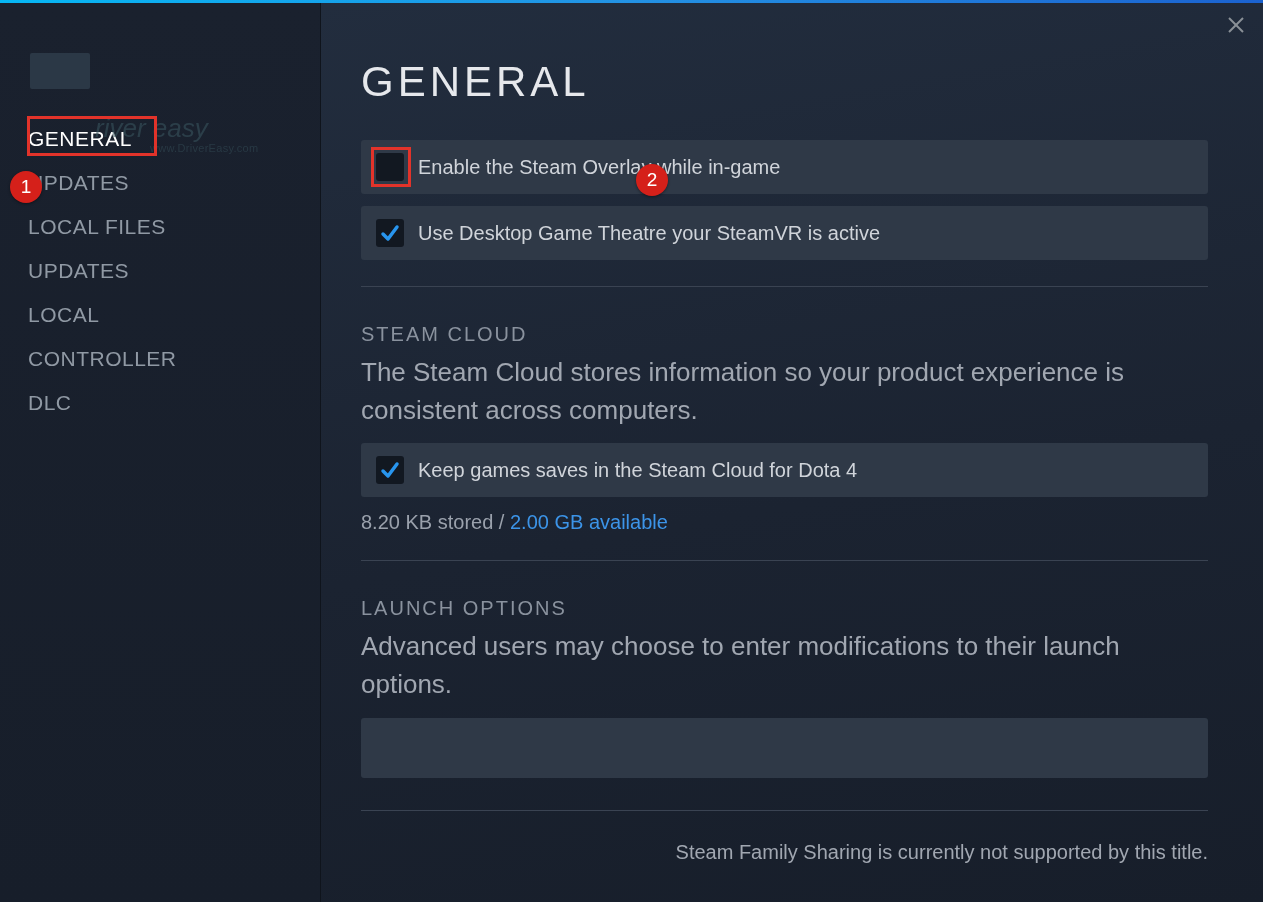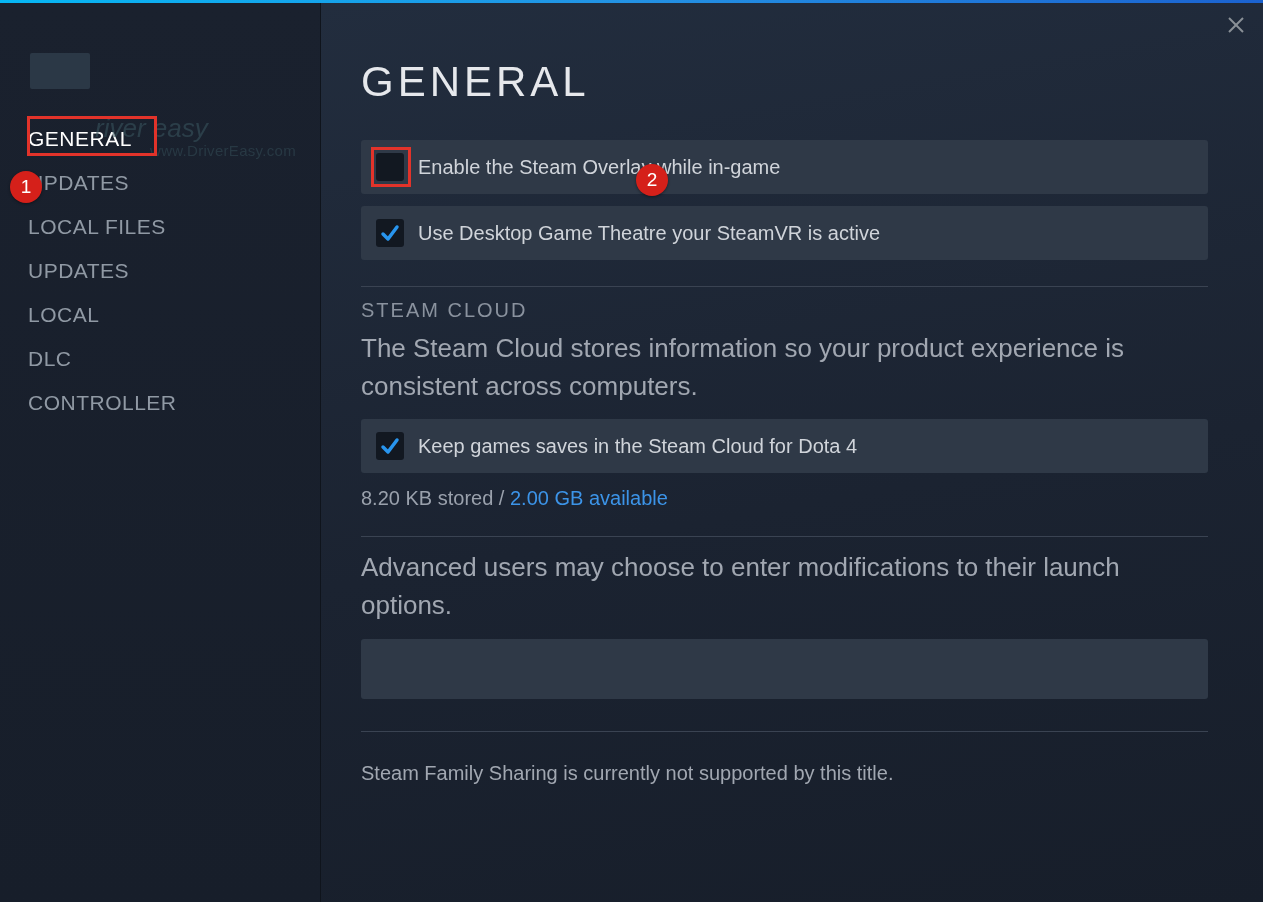--- a/index.html
+++ b/index.html
@@ -79,21 +79,21 @@
     left: 95px;
     font-size: 26px;
     font-style: italic;
     color: #3a5760;
     opacity: 0.55;
     pointer-events: none;
     white-space: nowrap;
   }
   .watermark .sub {
     display: block;
-    font-size: 15px;
+    font-size: 11px;
     font-style: normal;
     letter-spacing: 0.3px;
     opacity: 0.8;
     margin-top: -2px;
     margin-left: 55px;
   }
   .badge {
     position: absolute;
     width: 32px;
     height: 32px;
@@ -162,21 +162,21 @@
     width: 40px;
     height: 40px;
     border: 3px solid #e2332a;
     pointer-events: none;
   }
   .badge-2 { top: 161px; left: 315px; z-index: 5; }
 
   .section {
     border-top: 1px solid #3a4352;
     margin-top: 26px;
-    padding-top: 12px;
+    padding-top: 36px;
   }
   .section-title {
     font-size: 20px;
     letter-spacing: 2px;
     color: #8a929e;
     margin-bottom: 8px;
   }
   .section-desc {
     font-size: 26px;
     color: #a1a7b1;
@@ -202,20 +202,21 @@
     padding: 0 14px;
     outline: none;
   }
 
   .footer-note {
     border-top: 1px solid #3a4352;
     margin-top: 32px;
     padding-top: 30px;
     font-size: 20px;
     color: #a1a7b1;
+    text-align: right;
   }
 </style>
 </head>
 <body>
 
 <div class="topbar"></div>
 
 <div class="window">
 
   <div class="close-btn">
@@ -233,22 +234,22 @@
       <span class="sub">www.DriverEasy.com</span>
     </div>
 
     <div class="highlight-frame highlight-1"></div>
 
     <div class="nav-item active">GENERAL</div>
     <div class="nav-item">UPDATES</div>
     <div class="nav-item">LOCAL FILES</div>
     <div class="nav-item">UPDATES</div>
     <div class="nav-item">LOCAL</div>
+    <div class="nav-item">CONTROLLER</div>
     <div class="nav-item">DLC</div>
-    <div class="nav-item">CONTROLLER</div>
 
     <div class="badge badge-1">1</div>
   </div>
 
   <div class="main">
 
     <div class="badge badge-2">2</div>
 
     <h1 class="page-title">GENERAL</h1>
 
@@ -281,19 +282,20 @@
         </div>
         <span class="label">Keep games saves in the Steam Cloud for Dota 4</span>
       </div>
 
       <div class="storage-line">
         <span>8.20 KB stored / </span><span class="link">2.00 GB available</span>
       </div>
     </div>
 
     <div class="section">
+      <div class="section-title">LAUNCH OPTIONS</div>
       <div class="section-desc">Advanced users may choose to enter modifications to their launch options.</div>
       <input type="text" class="launch-input" value="" style="">
     </div>
 
     <div class="footer-note">Steam Family Sharing is currently not supported by this title.</div>
   </div>
 </div>
 
 </body></html>

